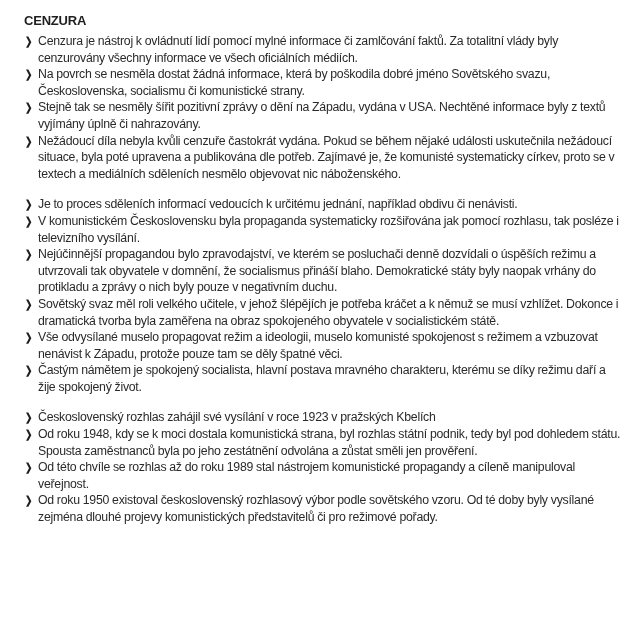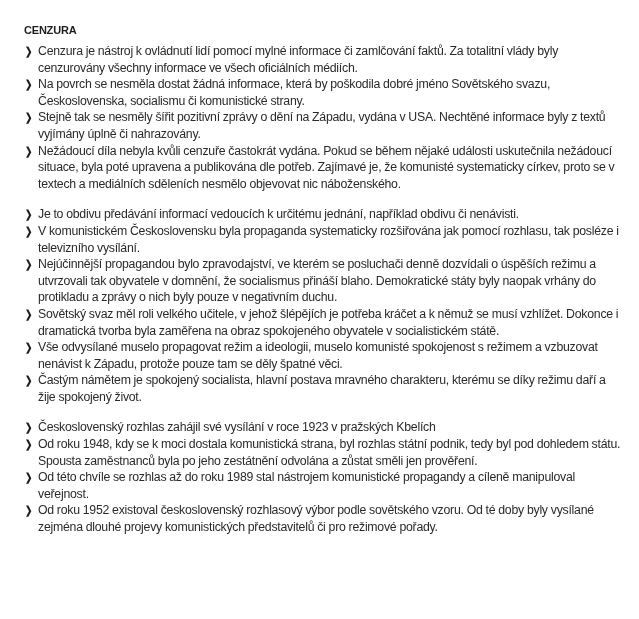--- a/index.html
+++ b/index.html
@@ -16,23 +16,23 @@
   }
   .page {
     padding: 12px 0 0 24px;
     width: 600px;
   }
   .section {
     margin-bottom: 14px;
   }
   .section-title {
     font-weight: bold;
-    font-size: 11px;
+    font-size: 13px;
     line-height: 17px;
-    margin: 10px 0 4px 0;
+    margin: 0 0 4px 0;
     letter-spacing: -0.2px;
     color: #1e1e1e;
   }
   ul.bullets {
     list-style: none;
     margin: 0;
     padding: 0;
   }
   ul.bullets li {
     position: relative;
@@ -64,31 +64,31 @@
     <ul class="bullets">
       <li><span class="bullet-icon">❯</span><span>Cenzura je nástroj k ovládnutí lidí pomocí mylné informace či zamlčování faktů. Za totalitní vlády byly cenzurovány všechny informace ve všech oficiálních médiích.</span></li>
       <li><span class="bullet-icon">❯</span><span>Na povrch se nesměla dostat žádná informace, která by poškodila dobré jméno Sovětského svazu, Československa, socialismu či komunistické strany.</span></li>
       <li><span class="bullet-icon">❯</span><span>Stejně tak se nesměly šířit pozitivní zprávy o dění na Západu, vydána v USA. Nechtěné informace byly z textů vyjímány úplně či nahrazovány.</span></li>
       <li><span class="bullet-icon">❯</span><span>Nežádoucí díla nebyla kvůli cenzuře častokrát vydána. Pokud se během nějaké události uskutečnila nežádoucí situace, byla poté upravena a publikována dle potřeb. Zajímavé je, že komunisté systematicky církev, proto se v textech a mediálních sděleních nesmělo objevovat nic náboženského.</span></li>
     </ul>
   </div>
 
   <div class="section">
     <ul class="bullets">
-      <li><span class="bullet-icon">❯</span><span>Je to obdivu předávání informací vedoucích k určitému jednání, například obdivu či nenávisti.</span></li>
+      <li><span class="bullet-icon">❯</span><span>Je to proces sděleních informací vedoucích k určitému jednání, například obdivu či nenávisti.</span></li>
       <li><span class="bullet-icon">❯</span><span>V komunistickém Československu byla propaganda systematicky rozšiřována jak pomocí rozhlasu, tak posléze i televizního vysílání.</span></li>
       <li><span class="bullet-icon">❯</span><span>Nejúčinnější propagandou bylo zpravodajství, ve kterém se posluchači denně dozvídali o úspěších režimu a utvrzovali tak obyvatele v domnění, že socialismus přináší blaho. Demokratické státy byly naopak vrhány do protikladu a zprávy o nich byly pouze v negativním duchu.</span></li>
       <li><span class="bullet-icon">❯</span><span>Sovětský svaz měl roli velkého učitele, v jehož šlépějích je potřeba kráčet a k němuž se musí vzhlížet. Dokonce i dramatická tvorba byla zaměřena na obraz spokojeného obyvatele v socialistickém státě.</span></li>
       <li><span class="bullet-icon">❯</span><span>Vše odvysílané muselo propagovat režim a ideologii, muselo komunisté spokojenost s režimem a vzbuzovat nenávist k Západu, protože pouze tam se děly špatné věci.</span></li>
       <li><span class="bullet-icon">❯</span><span>Častým námětem je spokojený socialista, hlavní postava mravného charakteru, kterému se díky režimu daří a žije spokojený život.</span></li>
     </ul>
   </div>
 
   <div class="section">
     <ul class="bullets">
       <li><span class="bullet-icon">❯</span><span>Československý rozhlas zahájil své vysílání v roce 1923 v pražských Kbelích</span></li>
       <li><span class="bullet-icon">❯</span><span>Od roku 1948, kdy se k moci dostala komunistická strana, byl rozhlas státní podnik, tedy byl pod dohledem státu. Spousta zaměstnanců byla po jeho zestátnění odvolána a zůstat směli jen prověření.</span></li>
       <li><span class="bullet-icon">❯</span><span>Od této chvíle se rozhlas až do roku 1989 stal nástrojem komunistické propagandy a cíleně manipuloval veřejnost.</span></li>
-      <li><span class="bullet-icon">❯</span><span>Od roku 1952 existoval československý rozhlasový výbor podle sovětského vzoru. Od té doby byly vysílané zejména dlouhé projevy komunistických představitelů či pro režimové pořady.</span></li>
+      <li><span class="bullet-icon">❯</span><span>Od roku 1950 existoval československý rozhlasový výbor podle sovětského vzoru. Od té doby byly vysílané zejména dlouhé projevy komunistických představitelů či pro režimové pořady.</span></li>
     </ul>
   </div>
 
 </div>
 
 </body></html>

